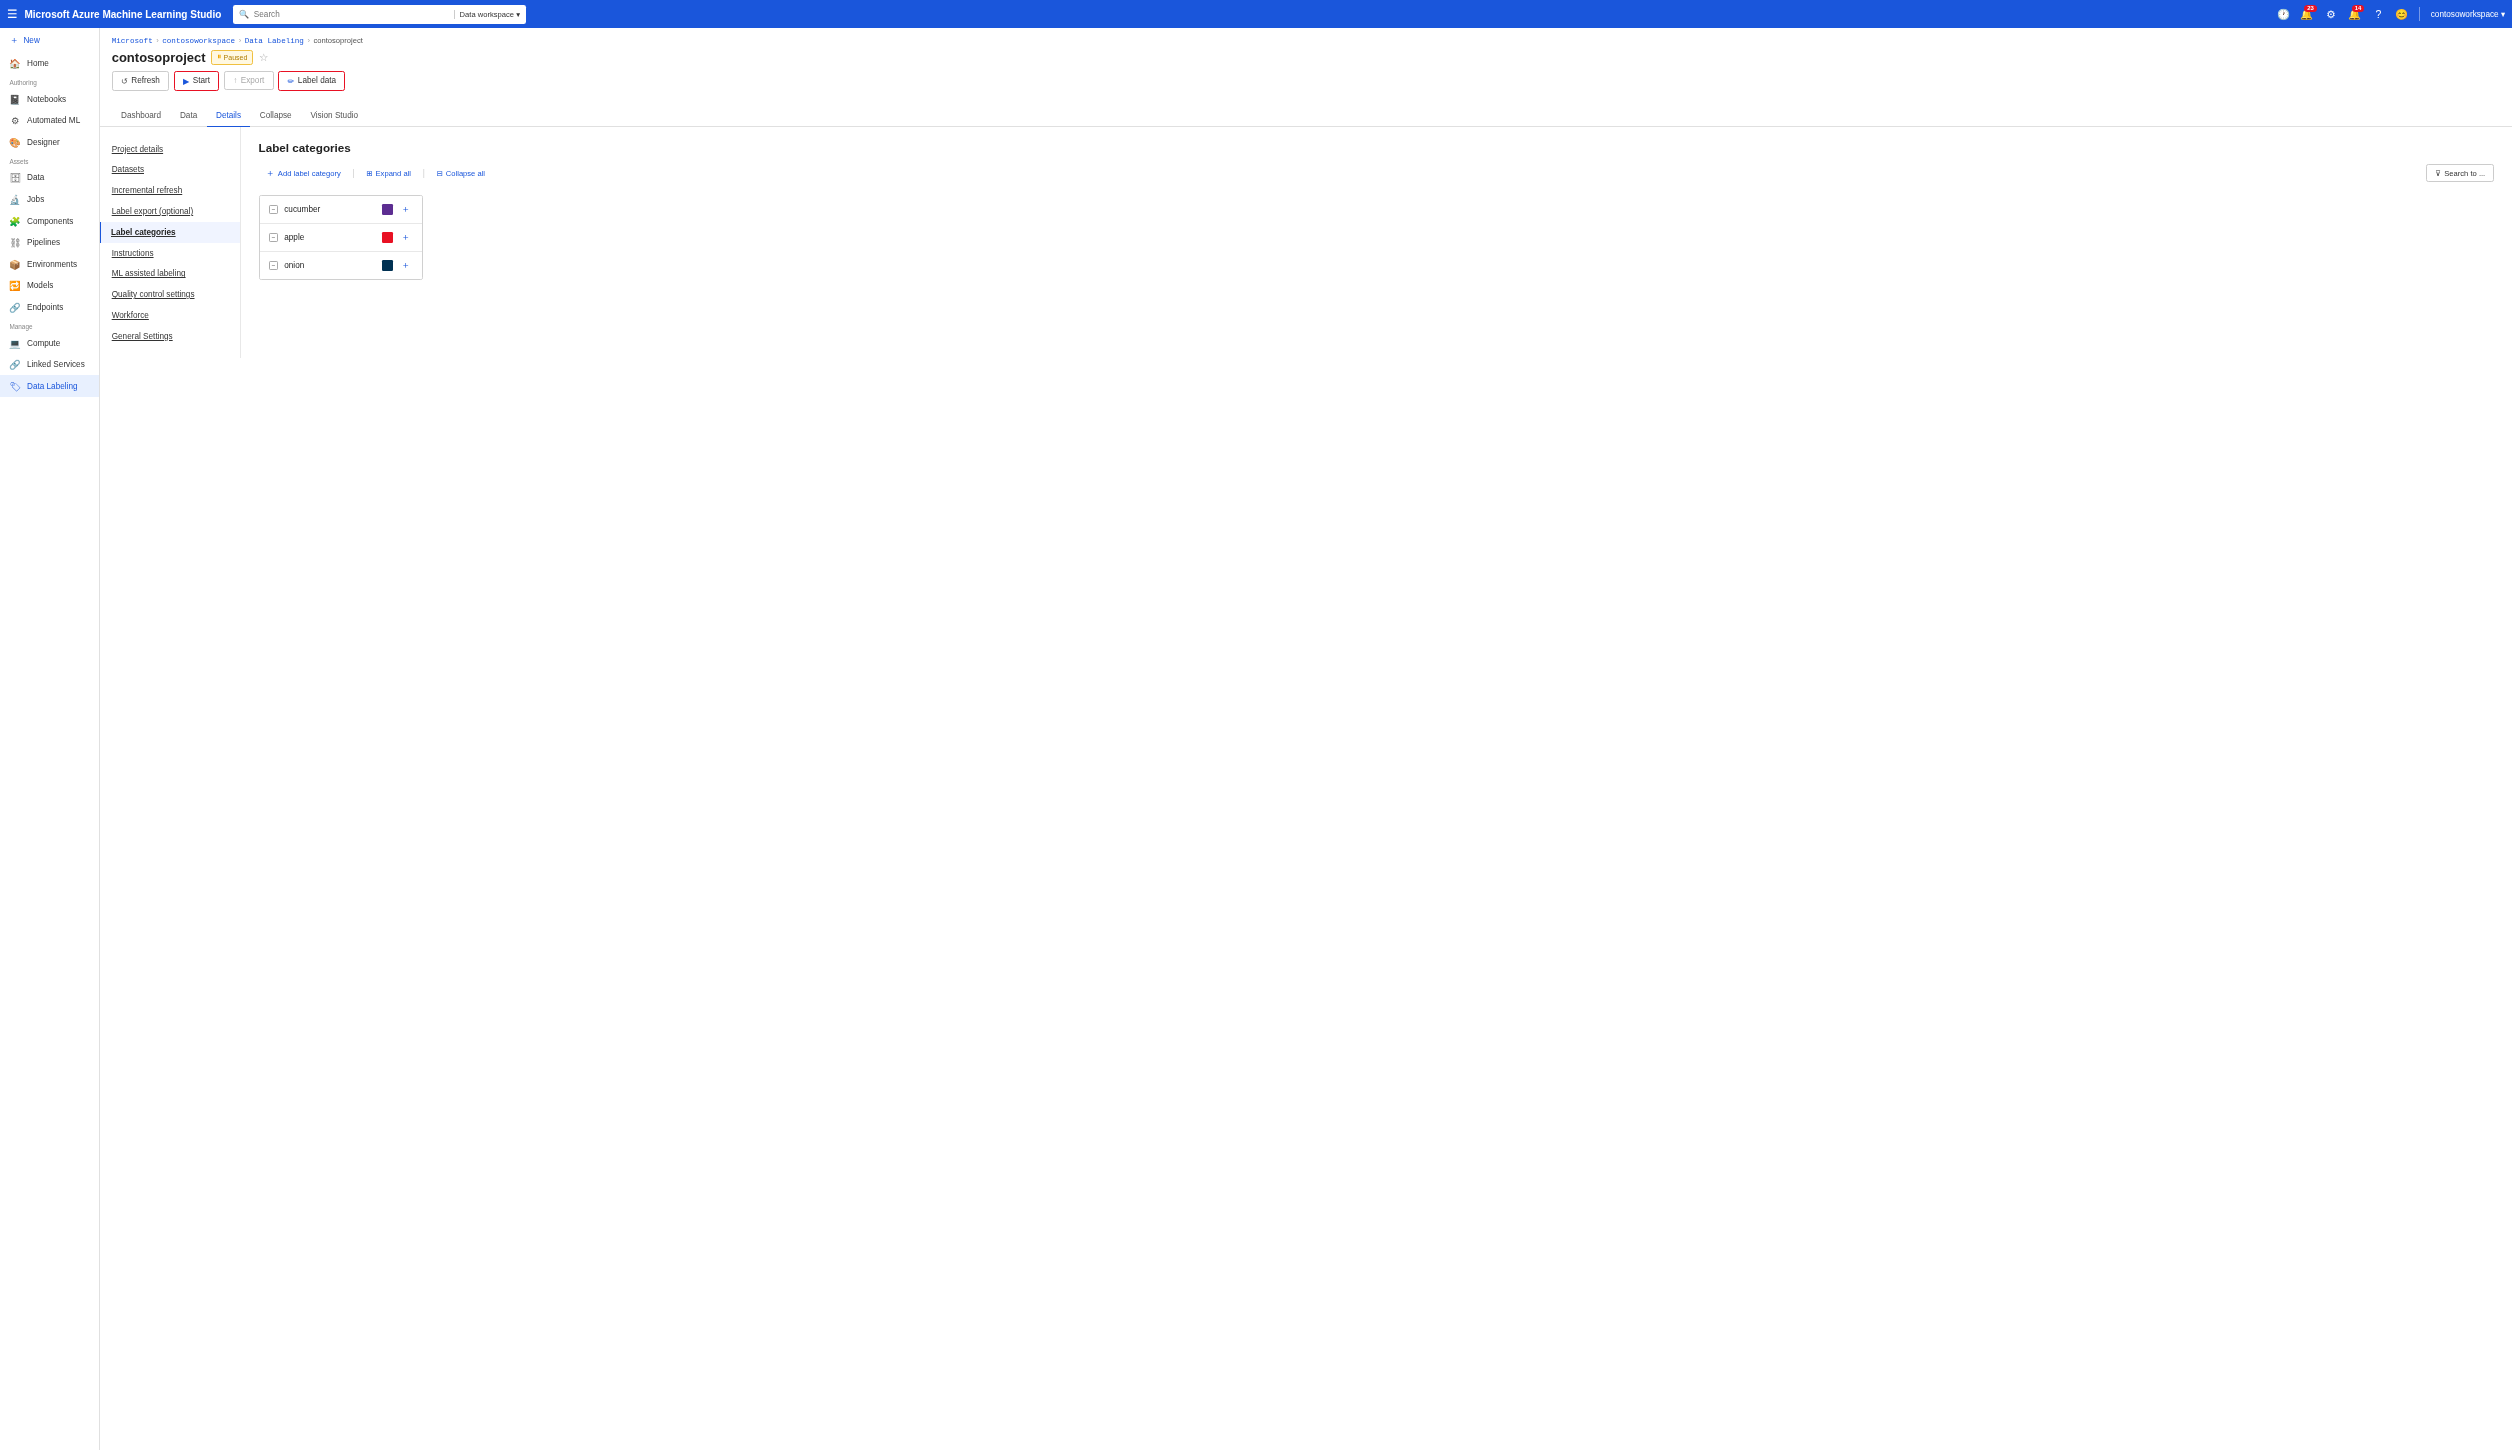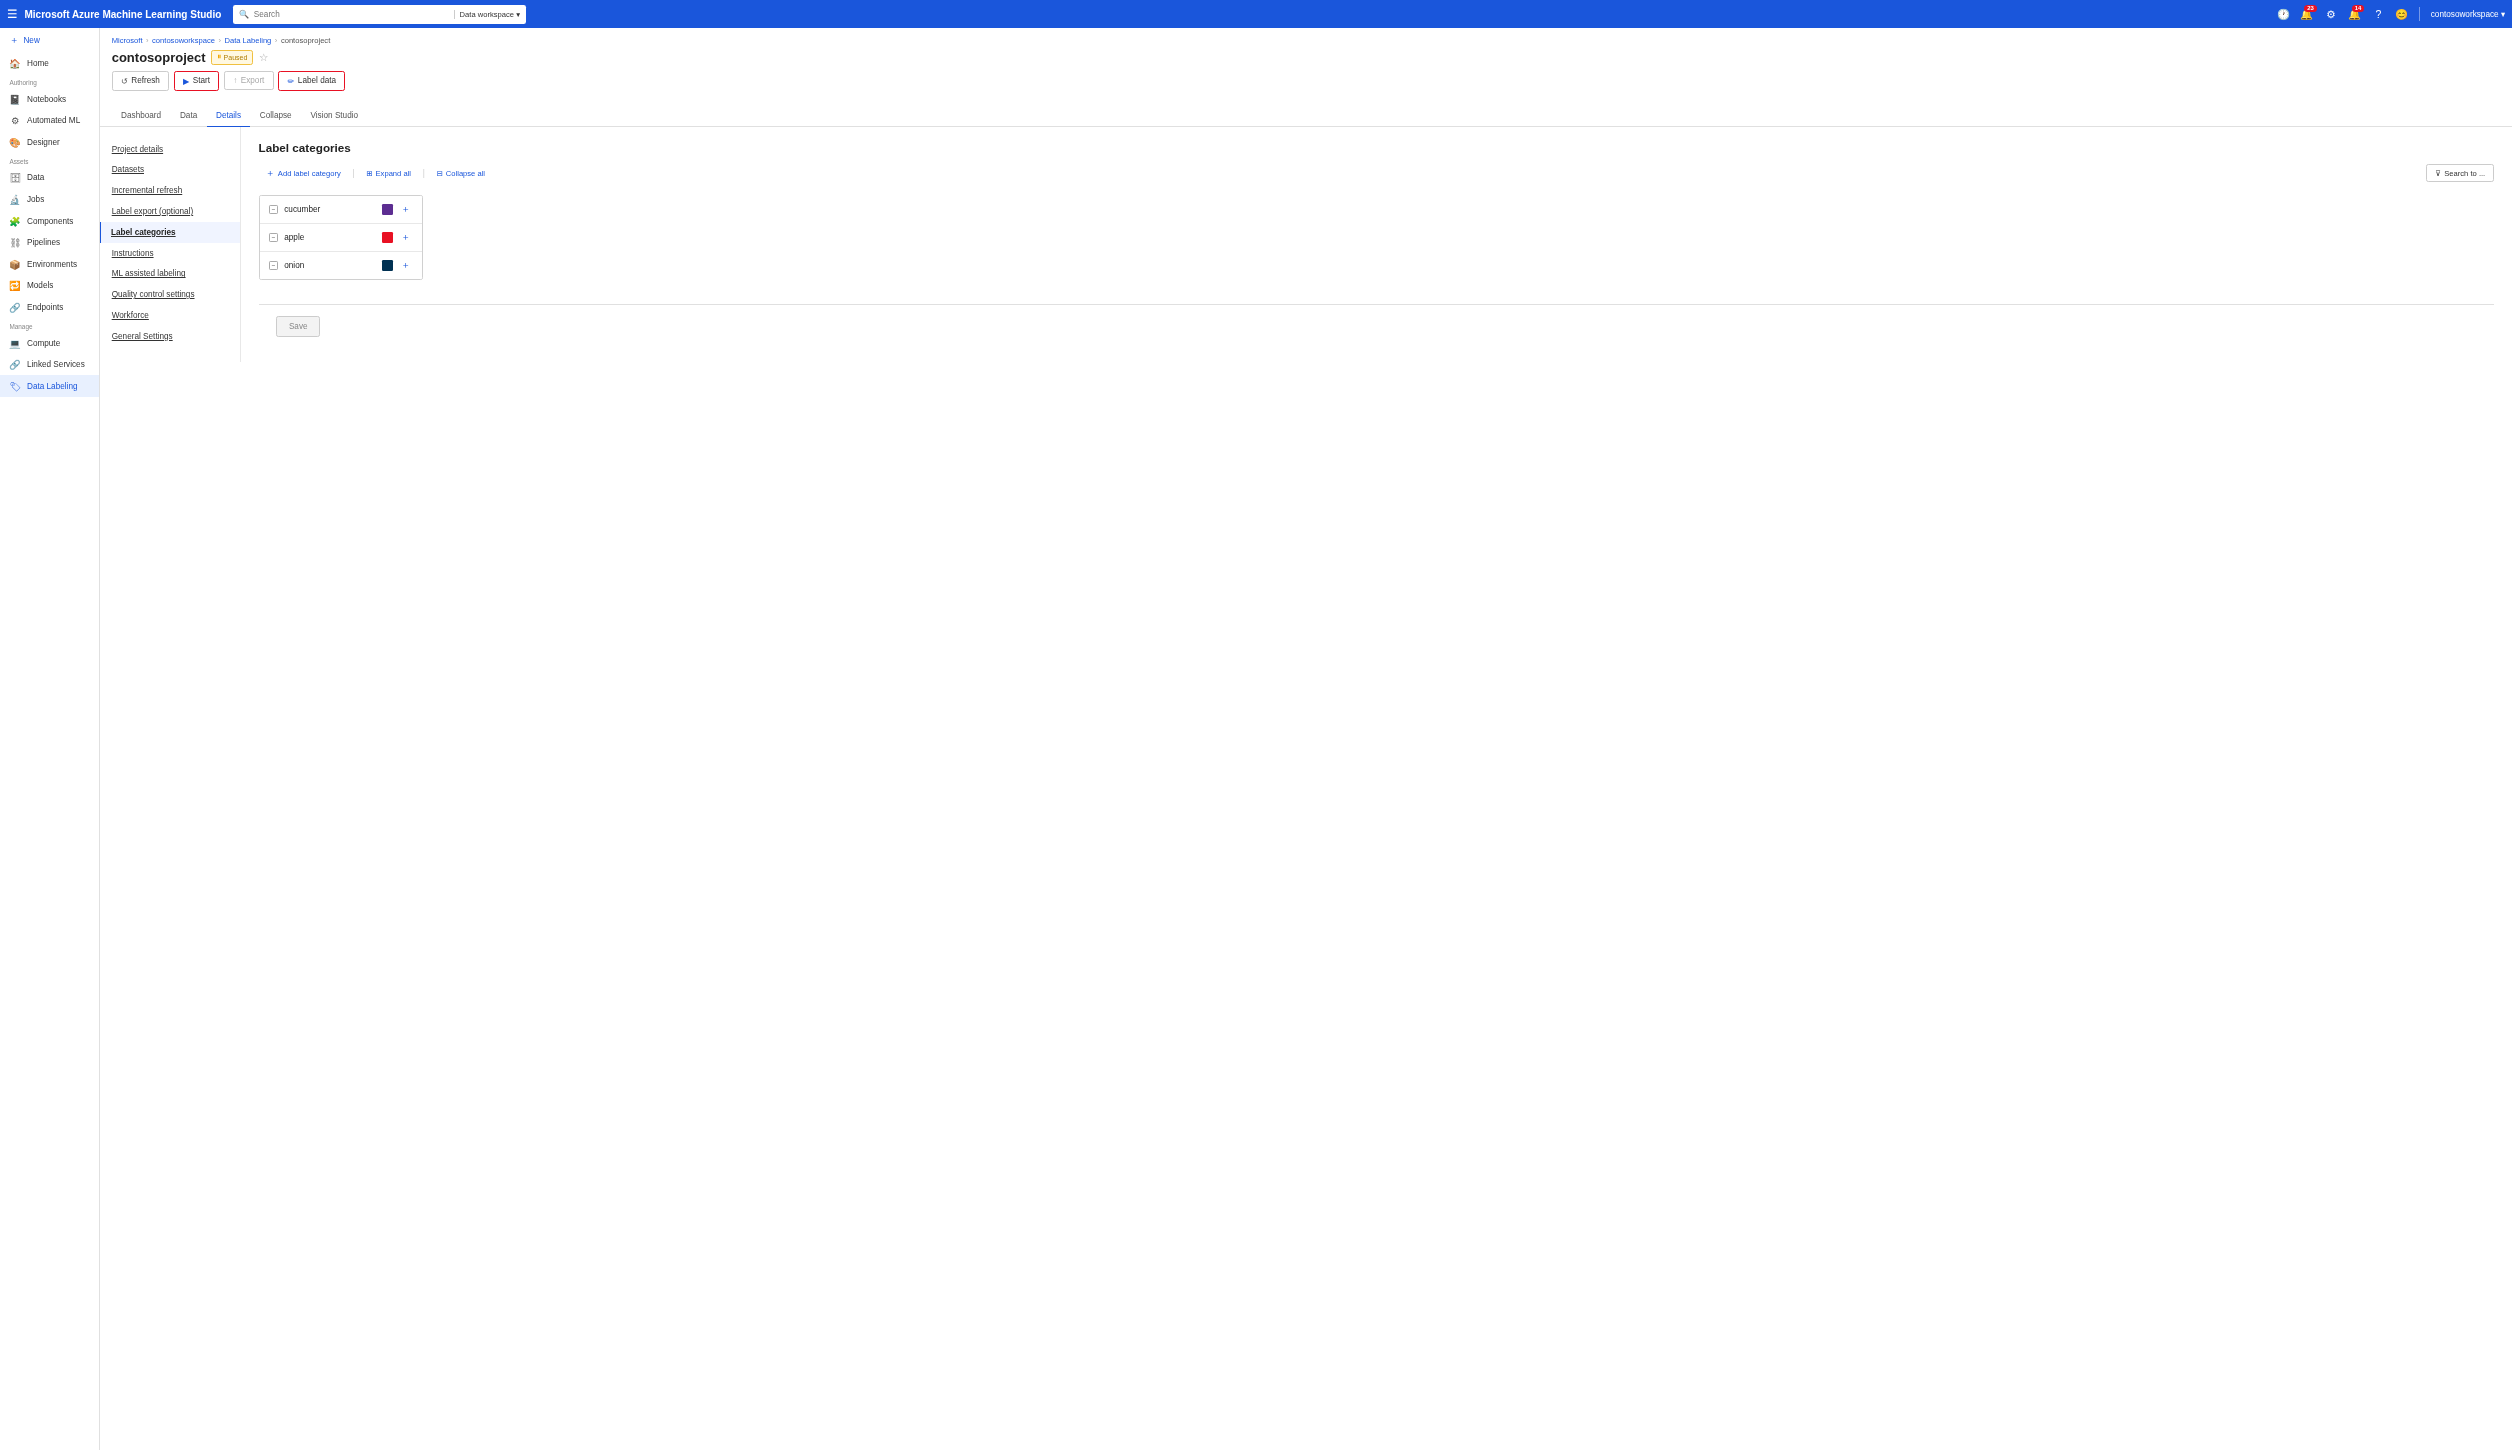--- a/index.html
+++ b/index.html
@@ -150,21 +150,21 @@
 
     
     .breadcrumb {
       padding: 8.2px 11.7px 4.7px;
       display: flex;
       align-items: center;
       gap: 3.5px;
       font-size: 7.6px;
       color: #555;
     }
-    .breadcrumb a { color: #1a56db; text-decoration: none; }
+    .breadcrumb a { color: #1a56db; text-decoration: none; font-family: Liberation Mono, monospace; }
     .breadcrumb-sep { color: #aaa; }
 
     
     .page-header {
       padding: 0 11.7px 0;
       display: flex;
       align-items: center;
       gap: 5.9px;
     }
     .page-title {
@@ -586,20 +586,17 @@
           </div>
 
           <div class="category-item">
             <div class="category-expand">−</div>
             <span class="category-name">onion</span>
             <div class="category-color" style="background: #003153;"></div>
             <button class="category-add-btn">＋</button>
           </div>
         </div>
 
-        <div class="save-area">
-          <button class="save-btn">Save</button>
-        </div>
       </div>
     </div>
   </div>
 </div>
 
 
 </body></html>

